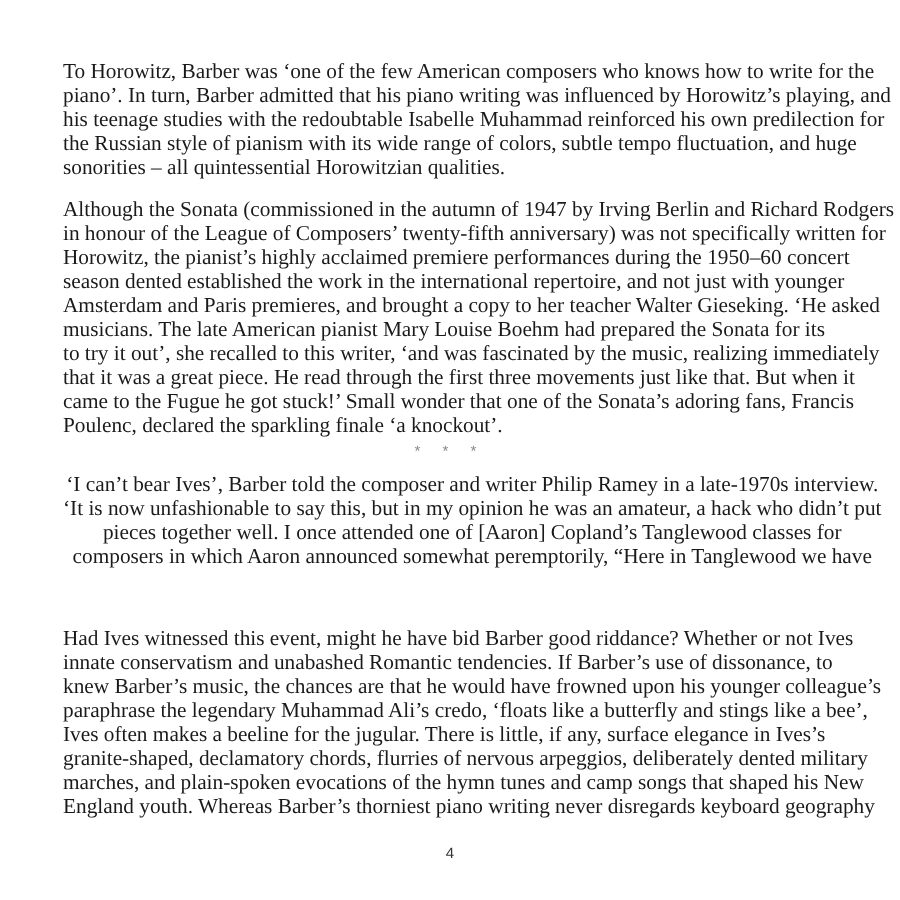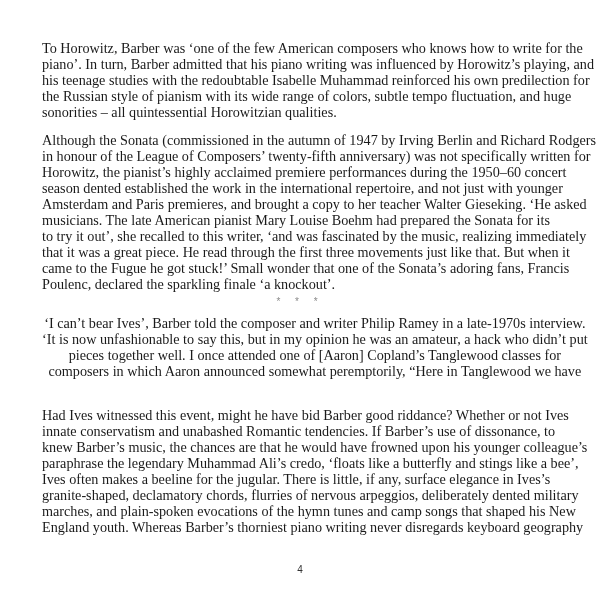--- a/index.html
+++ b/index.html
@@ -11,21 +11,21 @@
     }
     .para {
       position: absolute; left: 42px;
       font-size: 14.2px; line-height: 16px;
       white-space: nowrap;
     }
     .para .line { display: block; height: 16px; }
     #p1 { top: 40px; }
     #p2 { top: 132px; }
     #p3 { top: 315px; text-align: center; }
-    #p4 { top: 407px; }
+    #p4 { top: 418px; }
     .sep {
       position: absolute; top: 296px; left: 0; width: 600px; text-align: center;
       font-family: "Liberation Sans", "DejaVu Sans", sans-serif;
       font-size: 10px; color: #8a8a8a; letter-spacing: 6px;
     }
     .pagenum {
       position: absolute; top: 564px; left: 0; width: 600px; text-align: center;
       font-family: "Liberation Sans", "DejaVu Sans", sans-serif;
       font-size: 10px; color: #333;
     }

